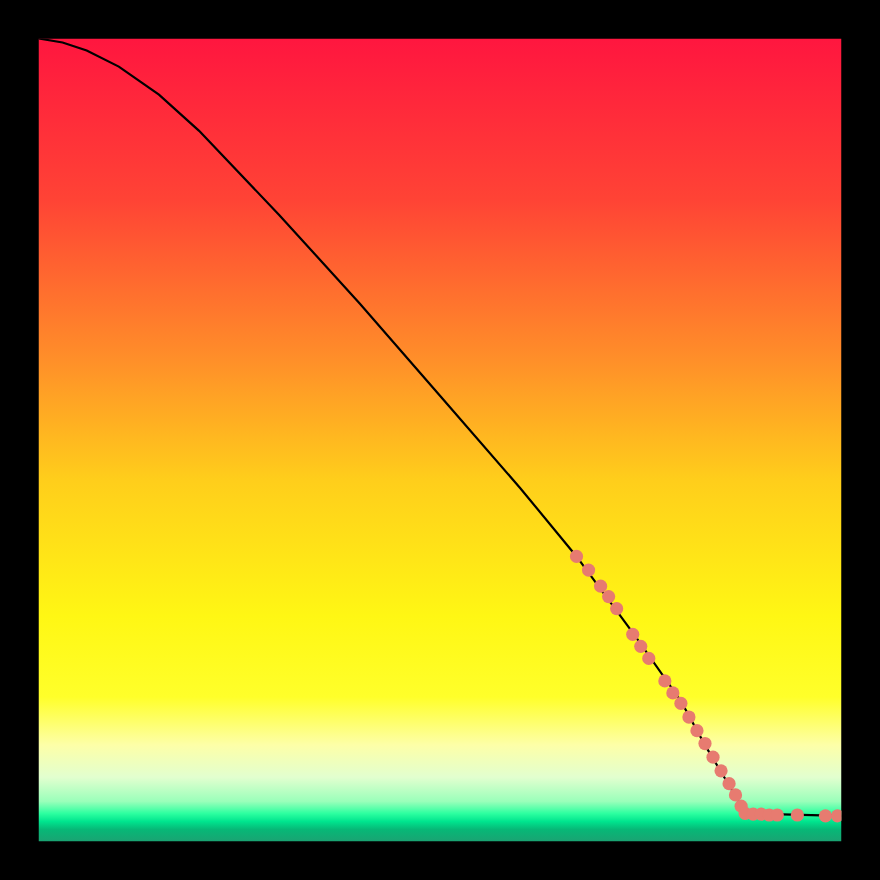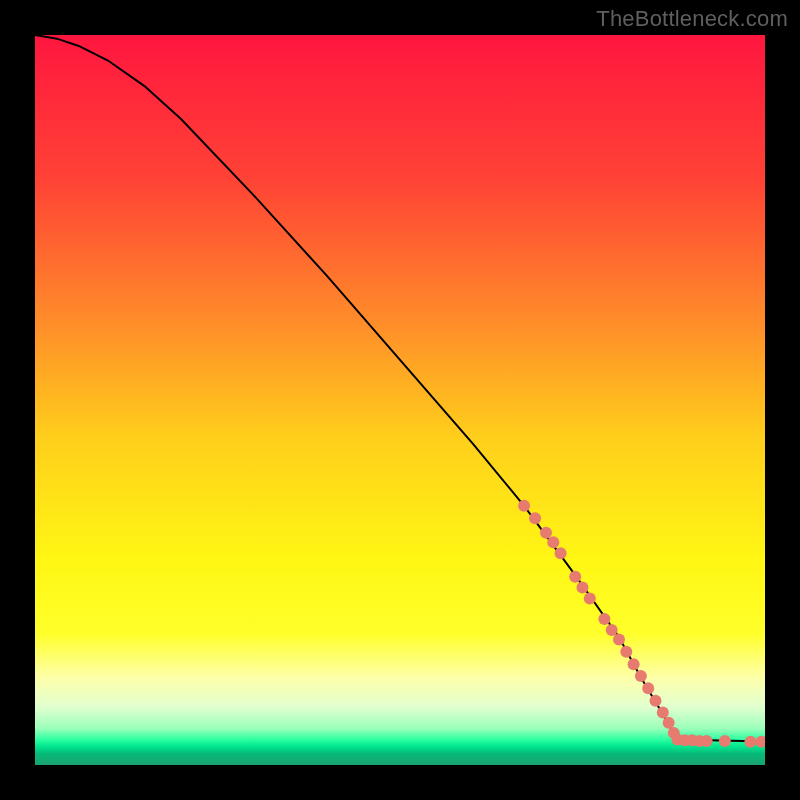--- a/index.html
+++ b/index.html
@@ -37,21 +37,20 @@
   .plot svg {
     display: block;
     width: 730px;
     height: 730px;
   }
 </style>
 </head>
 <body>
 
 <div class="frame">
-  <div class="watermark">TheBottleneck.com</div>
 
   <div class="plot">
     <svg id="plot-svg" viewBox="0 0 730 730">
       <defs>
         <linearGradient id="bg-grad" x1="0" y1="0" x2="0" y2="1">
             <stop offset="0.00%" stop-color="#ff163f"></stop>
             <stop offset="20.00%" stop-color="#ff4335"></stop>
             <stop offset="40.00%" stop-color="#ff8f29"></stop>
             <stop offset="55.00%" stop-color="#ffce1b"></stop>
             <stop offset="72.00%" stop-color="#fff714"></stop>

